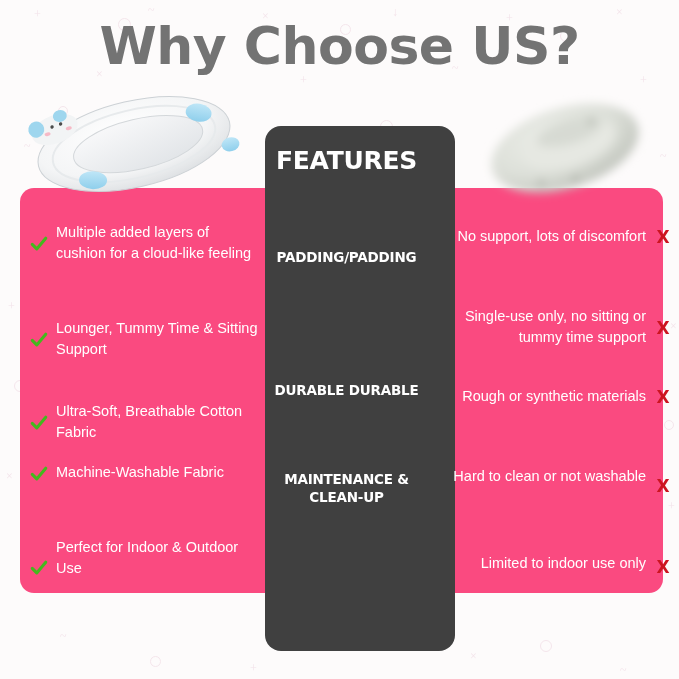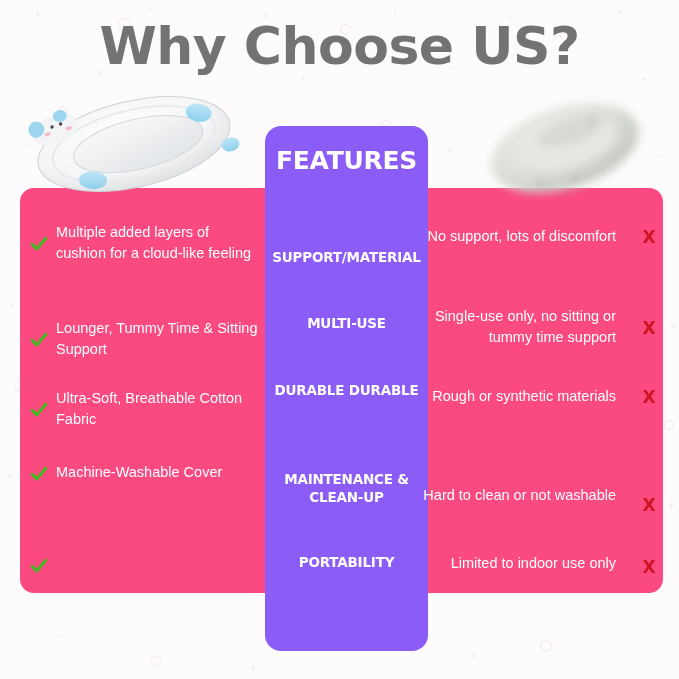--- a/index.html
+++ b/index.html
@@ -79,23 +79,23 @@
     z-index: 1;
   }
   #panel-pros { left: 20px; width: 310px; }
   #panel-cons { left: 350px; width: 313px; }
 
   
   #panel-features {
     position: absolute;
     left: 265px;
     top: 126px;
-    width: 163px;
+    width: 190px;
     height: 525px;
-    background: #8b5cf6;
+    background: #404040;
     border-radius: 16px;
     z-index: 2;
   }
   #features-heading {
     position: absolute;
     top: 20px;
     left: 0;
     width: 163px;
     text-align: center;
     color: #ffffff;
@@ -135,27 +135,26 @@
   }
   .pro-text {
     color: #ffffff;
     font-size: 14.5px;
     line-height: 1.45;
     text-align: left;
   }
 
   .con-row {
     position: absolute;
-    right: 22px;
+    right: 8px;
     width: 250px;
     display: flex;
     align-items: flex-start;
     justify-content: flex-end;
     z-index: 3;
-    gap: 16px;
   }
   .con-text {
     color: #ffffff;
     font-size: 14.5px;
     line-height: 1.45;
     text-align: right;
   }
   .x-icon {
     flex: 0 0 auto;
     width: 16px;
@@ -268,69 +267,68 @@
     <circle cx="96" cy="94" r="3" fill="#9aa095" opacity="0.8"></circle>
   </g>
 </svg>
 
 <div id="panel-pros" class="pink-panel"></div>
 
 <div id="panel-cons" class="pink-panel"></div>
 
 <div id="panel-features">
   <div id="features-heading">FEATURES</div>
-  <div class="feature-row" style="top:122px;">SUPPORT/MATERIAL</div>
-  <div class="feature-row" style="top:188px;">MULTI-USE</div>
+  <div class="feature-row" style="top:122px;">PADDING/PADDING</div>
   <div class="feature-row" style="top:255px;">DURABLE DURABLE</div>
   <div class="feature-row" style="top:344px;">MAINTENANCE &amp; CLEAN-UP</div>
-  <div class="feature-row" style="top:427px;">PORTABILITY</div>
 </div>
 
 <div class="pro-row" style="top:222px;">
   <svg class="check-icon" viewBox="0 0 20 20">
     <path d="M2.5 10.5 L7.5 15.5 L17.5 3.5" fill="none" stroke="#44b81e" stroke-width="3.4" stroke-linecap="round" stroke-linejoin="round"></path>
   </svg>
   <div class="pro-text">Multiple added layers of cushion for a cloud-like feeling</div>
 </div>
 <div class="pro-row" style="top:318px;">
   <svg class="check-icon" viewBox="0 0 20 20">
     <path d="M2.5 10.5 L7.5 15.5 L17.5 3.5" fill="none" stroke="#44b81e" stroke-width="3.4" stroke-linecap="round" stroke-linejoin="round"></path>
   </svg>
   <div class="pro-text">Lounger, Tummy Time &amp; Sitting Support</div>
 </div>
-<div class="pro-row" style="top:388px;">
+<div class="pro-row" style="top:401px;">
   <svg class="check-icon" viewBox="0 0 20 20">
     <path d="M2.5 10.5 L7.5 15.5 L17.5 3.5" fill="none" stroke="#44b81e" stroke-width="3.4" stroke-linecap="round" stroke-linejoin="round"></path>
   </svg>
   <div class="pro-text">Ultra-Soft, Breathable Cotton Fabric</div>
 </div>
 <div class="pro-row" style="top:462px;">
   <svg class="check-icon" viewBox="0 0 20 20">
     <path d="M2.5 10.5 L7.5 15.5 L17.5 3.5" fill="none" stroke="#44b81e" stroke-width="3.4" stroke-linecap="round" stroke-linejoin="round"></path>
   </svg>
-  <div class="pro-text">Machine-Washable Cover</div>
+  <div class="pro-text">Machine-Washable Fabric</div>
 </div>
 <div class="pro-row" style="top:537px;">
   <svg class="check-icon" viewBox="0 0 20 20" style="margin-top:20px;">
     <path d="M2.5 10.5 L7.5 15.5 L17.5 3.5" fill="none" stroke="#44b81e" stroke-width="3.4" stroke-linecap="round" stroke-linejoin="round"></path>
   </svg>
+  <div class="pro-text">Perfect for Indoor &amp; Outdoor Use</div>
 </div>
 
 <div class="con-row" style="top:226px;">
   <div class="con-text">No support, lots of discomfort</div>
   <div class="x-icon">X</div>
 </div>
 <div class="con-row" style="top:306px;">
   <div class="con-text">Single-use only, no sitting or tummy time support</div>
   <div class="x-icon" style="margin-top:12px;">X</div>
 </div>
 <div class="con-row" style="top:386px;">
   <div class="con-text">Rough or synthetic materials</div>
   <div class="x-icon">X</div>
 </div>
-<div class="con-row" style="top:466px;margin-top:19px;">
+<div class="con-row" style="top:466px;">
   <div class="con-text">Hard to clean or not washable</div>
   <div class="x-icon" style="margin-top:10px;">X</div>
 </div>
 <div class="con-row" style="top:549px;align-items:center;">
   <div class="con-text">Limited to indoor use only</div>
   <div class="x-icon" style="margin-top:8px;">X</div>
 </div>
 
 </body></html>

